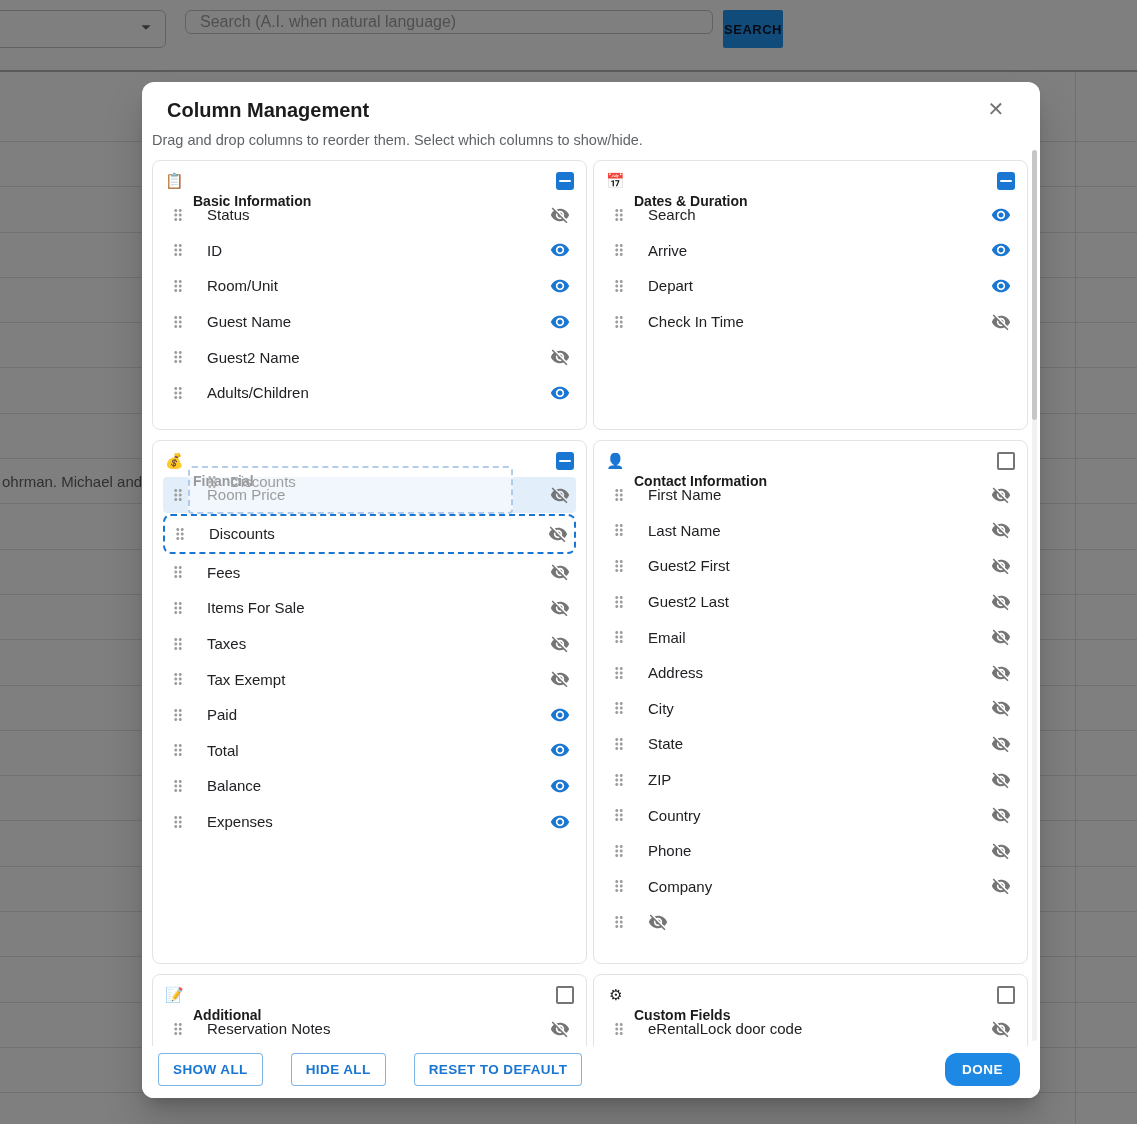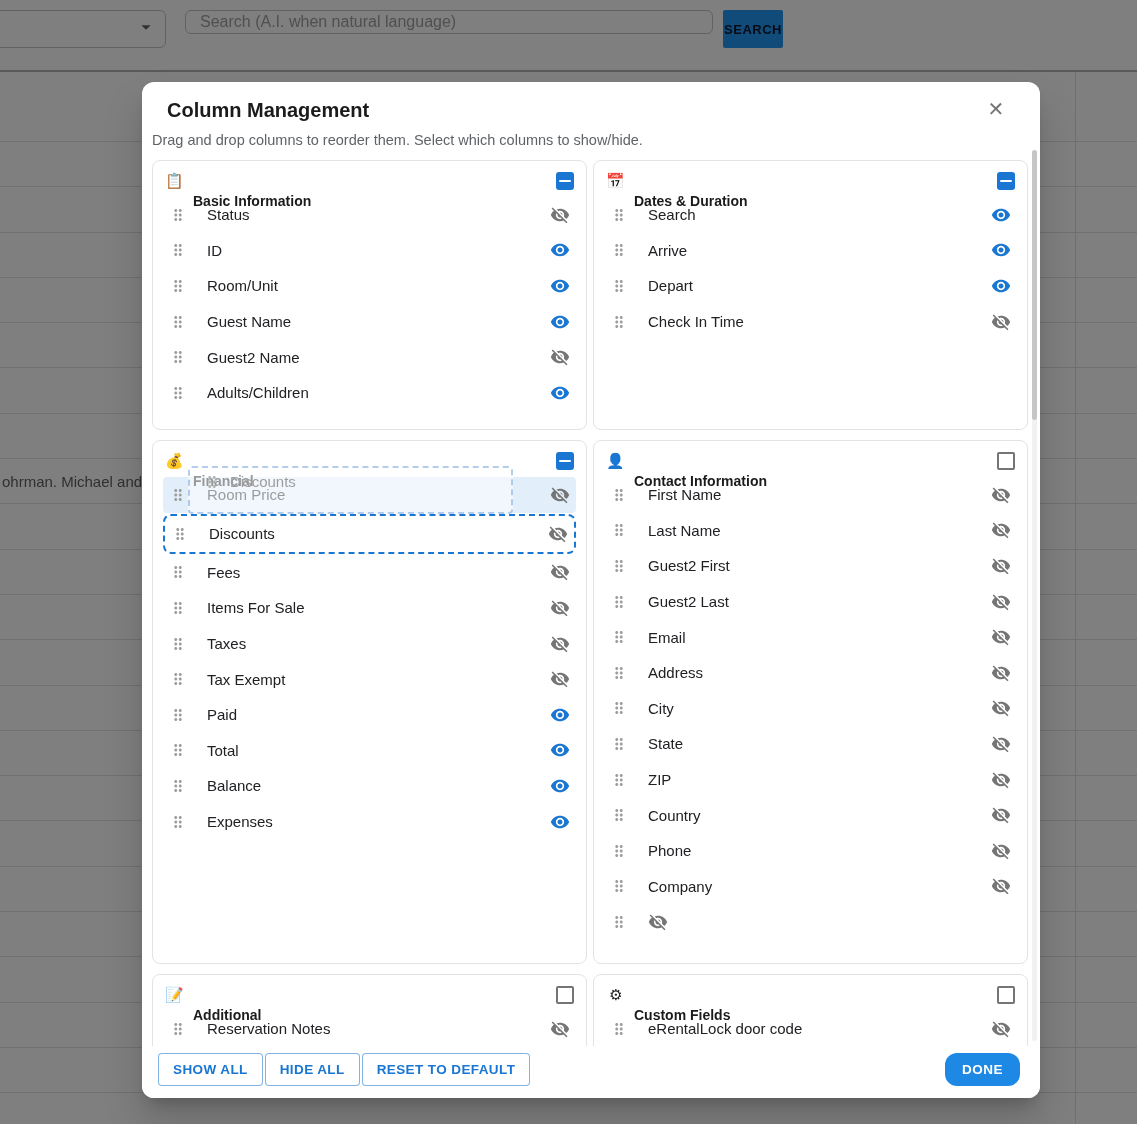--- a/index.html
+++ b/index.html
@@ -101,21 +101,21 @@
 
   
   .modal-scroll-track{
     position:absolute;right:3px;top:68px;bottom:57px;width:5px;background:#f1f1f1;border-radius:3px;z-index:4;
   }
   .modal-scroll-thumb{position:absolute;top:0;width:5px;height:270px;background:#c6c6c6;border-radius:3px;}
 
   
   .modal-footer{
     position:absolute;left:0;right:0;bottom:0;height:52px;background:#fff;z-index:6;
-    display:flex;align-items:center;gap:2px;padding:0 20px 6px 16px;
+    display:flex;align-items:center;gap:28px;padding:0 20px 6px 16px;
   }
   .btn-outlined{
     border:1px solid rgba(25,118,210,.55);color:var(--accent);background:#fff;border-radius:4px;
     height:33px;padding:0 14px;font-size:13.5px;font-weight:bold;letter-spacing:.4px;cursor:pointer;
     font-family:inherit;
   }
   .btn-done{
     margin-left:auto;background:var(--done-blue);color:#fff;border:none;border-radius:12px;height:33px;
     padding:0 17px;font-size:13.5px;font-weight:bold;letter-spacing:.5px;cursor:pointer;font-family:inherit;
   }

